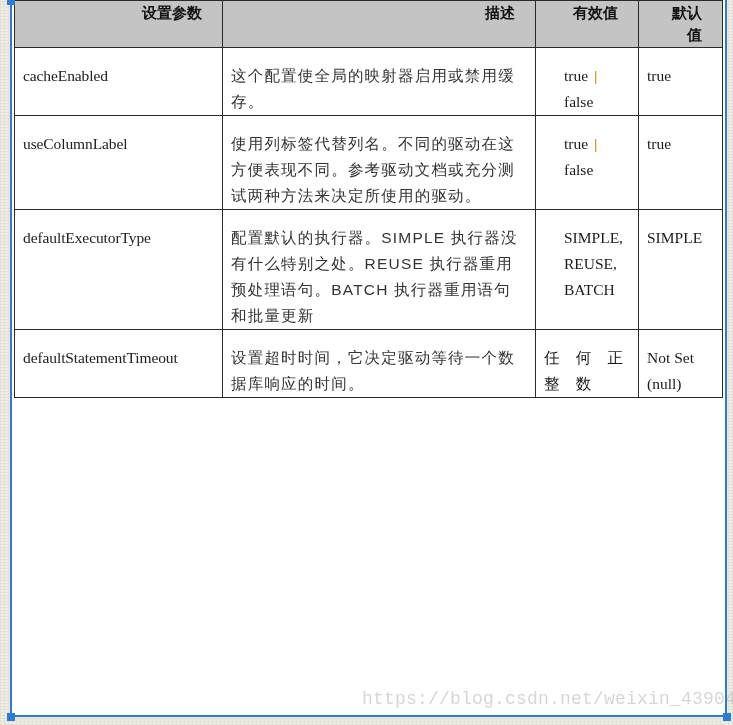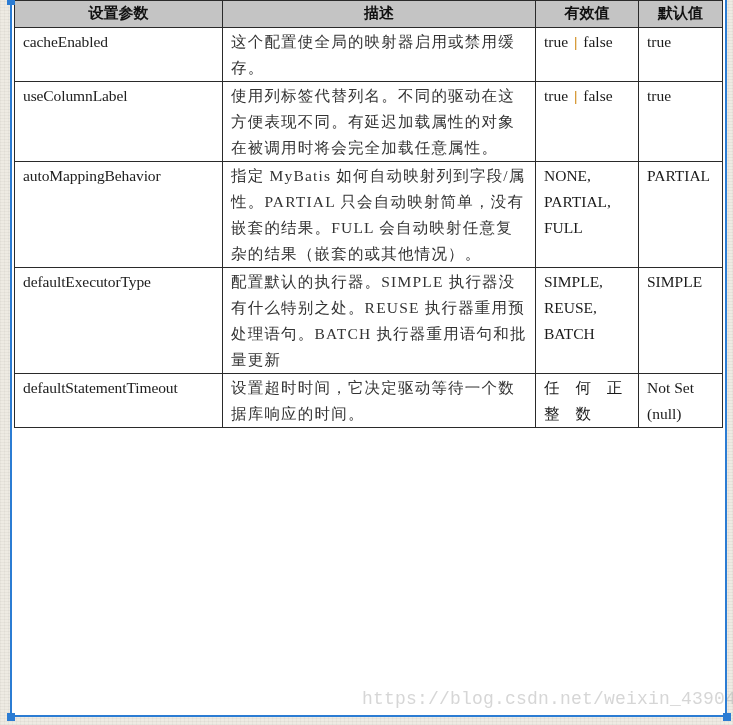--- a/index.html
+++ b/index.html
@@ -64,48 +64,48 @@
       border: 1.5px solid #2a2a2a;
       vertical-align: top;
       text-align: left;
       font-size: 15.5px;
       line-height: 26px;
     }
     table.settings th {
       background: #c4c4c4;
       height: 24px;
       line-height: 22px;
-      text-align: center;
+      text-align: right;
       font-family: "DejaVu Sans", sans-serif;
       font-weight: bold;
       font-size: 15px;
-      padding: 1px 12px;
+      padding: 1px 20px;
       color: #111;
     }
     table.settings td {
-      padding: 1px 8px 0 8px;
+      padding: 15px 8px 0 8px;
     }
     td.param {
       color: #202020;
       letter-spacing: -0.1px;
     }
     td.desc {
-      font-family: Liberation Serif, serif;
+      font-family: Liberation Sans, sans-serif;
       font-size: 14.6px;
       line-height: 26px;
       letter-spacing: 1.2px;
       color: #333;
       padding-right: 6px;
       word-break: break-all;
       margin-top: 17px;
     }
     td.valid, td.default {
       color: #1a1a1a;
     }
-    .valid-line { display: block; }
+    .valid-line { display: block; margin-left: 20px; }
     .pipe { color: #d08a18; font-weight: bold; padding: 0 2px; }
     .watermark {
       position: absolute;
       left: 362px;
       top: 689px;
       font-family: Liberation Mono, monospace;
       font-size: 18px;
       color: rgba(180,180,180,0.55);
       letter-spacing: 0.2px;
       pointer-events: none;
@@ -140,38 +140,28 @@
         <span class="valid-line">true <span class="pipe">|</span> false</span>
       </td>
       <td class="default">true</td>
     </tr>
 
 
 
 
     <tr style="height:78px">
       <td class="param">useColumnLabel</td>
-      <td class="desc">使用列标签代替列名。不同的驱动在这方便表现不同。有延迟加载属性的对象在被调用时将会完全加载任意属性。</td>
+      <td class="desc">使用列标签代替列名。不同的驱动在这方便表现不同。参考驱动文档或充分测试两种方法来决定所使用的驱动。</td>
       <td class="valid">
         <span class="valid-line">true <span class="pipe">|</span> false</span>
       </td>
       <td class="default">true</td>
     </tr>
 
 
-    <tr style="height:105px">
-      <td class="param">autoMappingBehavior</td>
-      <td class="desc">指定 MyBatis 如何自动映射列到字段/属性。PARTIAL 只会自动映射简单，没有嵌套的结果。FULL 会自动映射任意复杂的结果（嵌套的或其他情况）。</td>
-      <td class="valid">
-        <span class="valid-line">NONE,</span>
-        <span class="valid-line">PARTIAL,</span>
-        <span class="valid-line">FULL</span>
-      </td>
-      <td class="default">PARTIAL</td>
-    </tr>
 
     <tr style="height:105px">
       <td class="param">defaultExecutorType</td>
       <td class="desc">配置默认的执行器。SIMPLE 执行器没有什么特别之处。REUSE 执行器重用预处理语句。BATCH 执行器重用语句和批量更新</td>
       <td class="valid">
         <span class="valid-line">SIMPLE,</span>
         <span class="valid-line">REUSE,</span>
         <span class="valid-line">BATCH</span>
       </td>
       <td class="default">SIMPLE</td>

